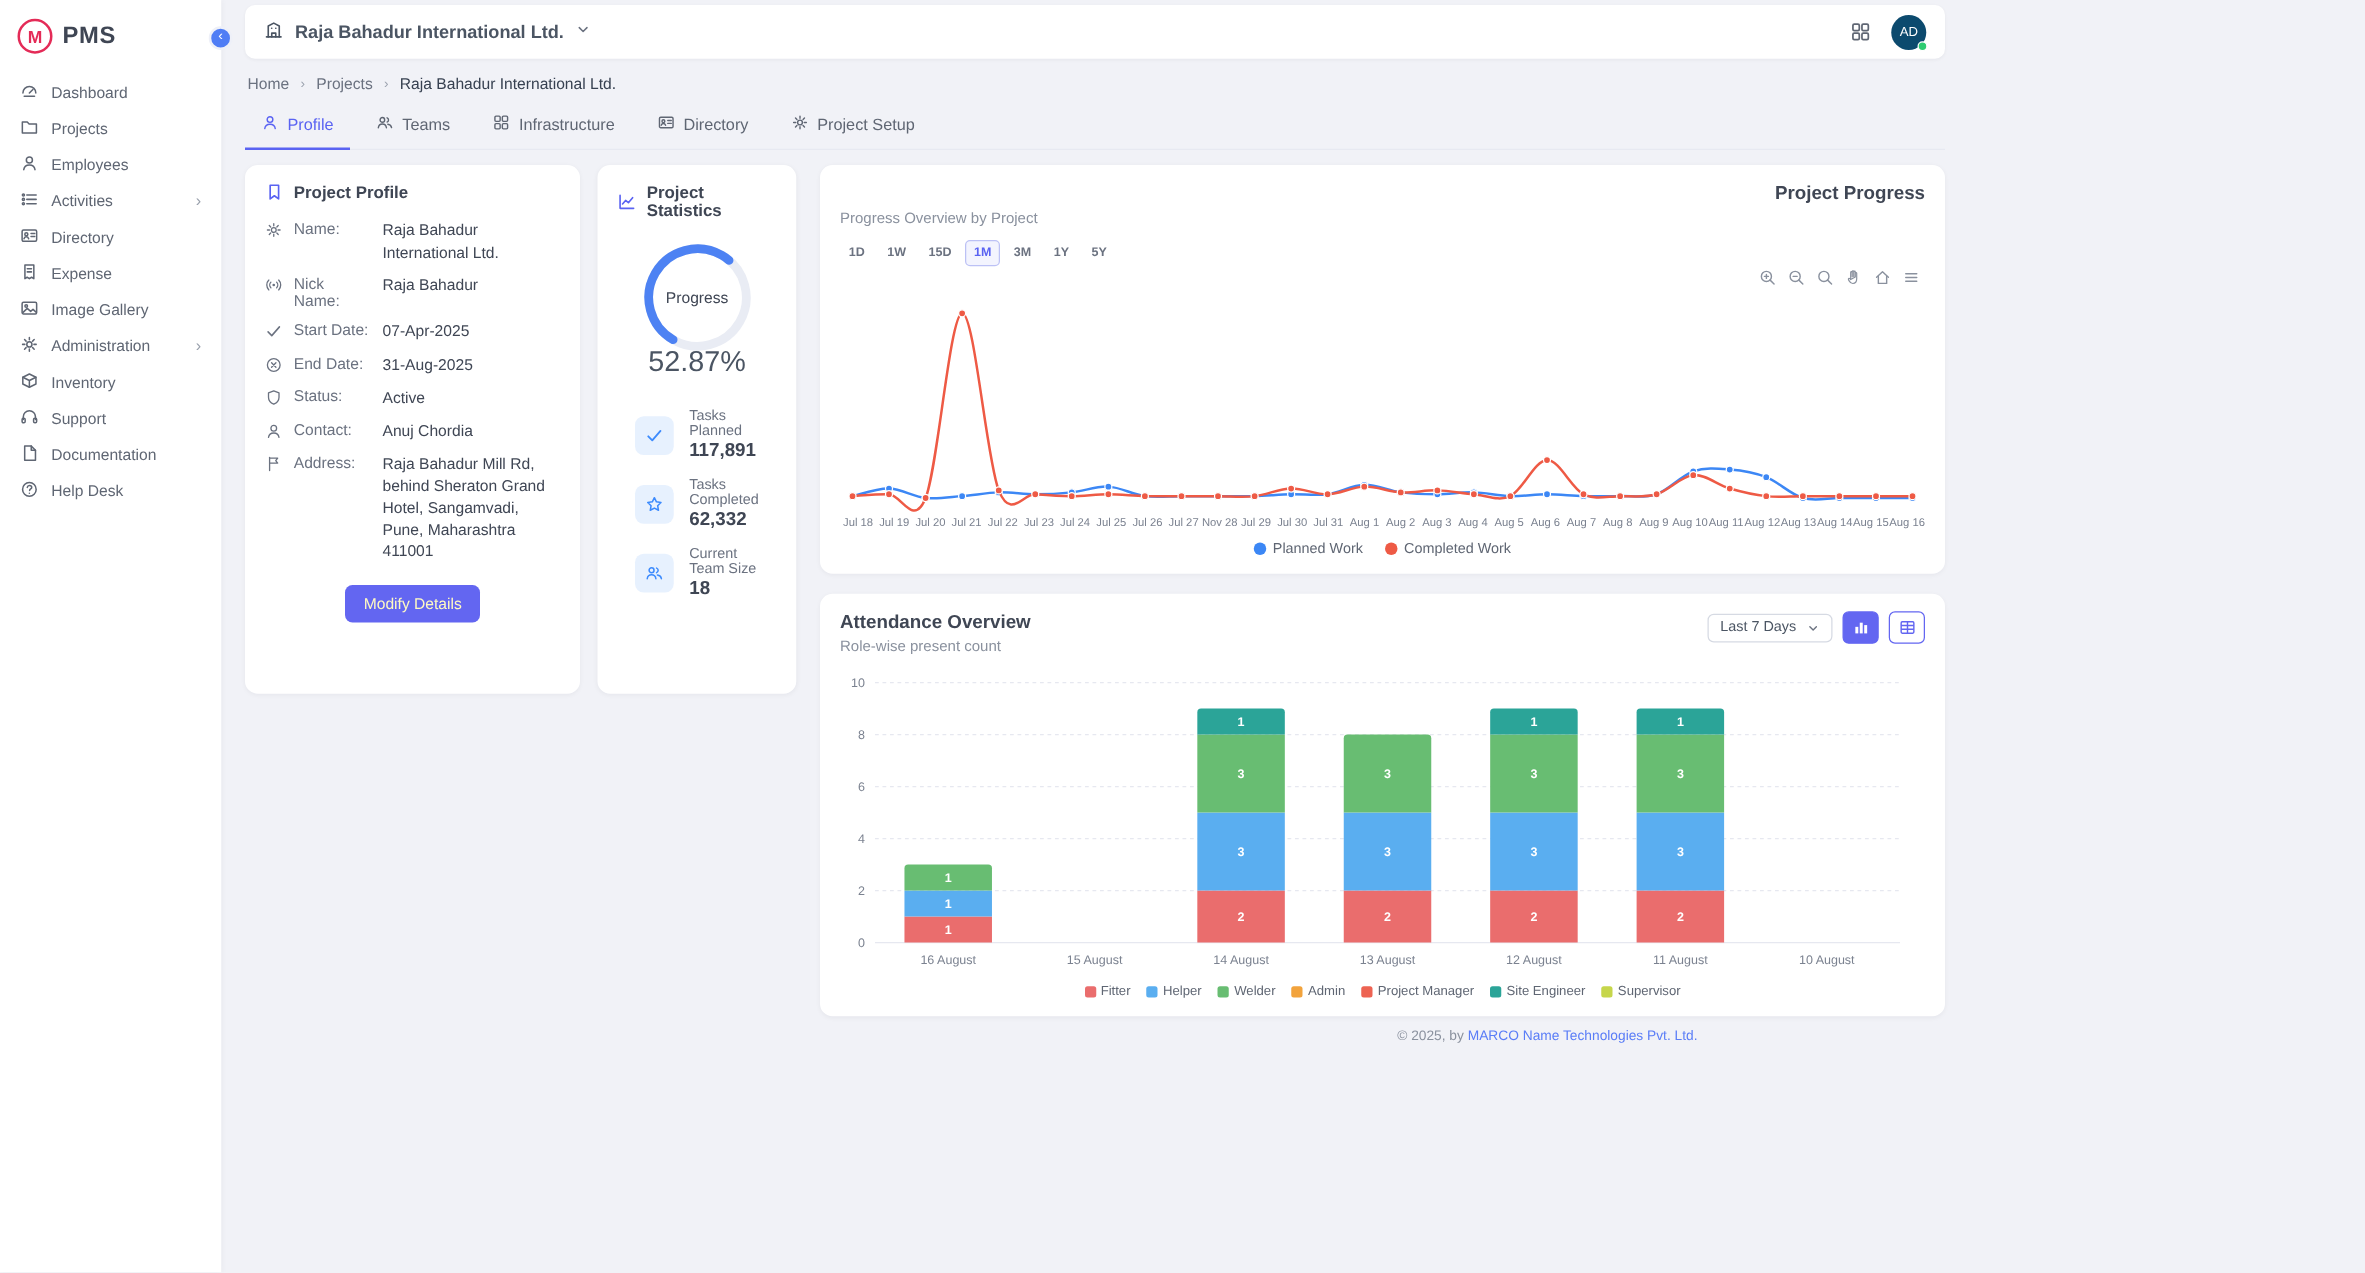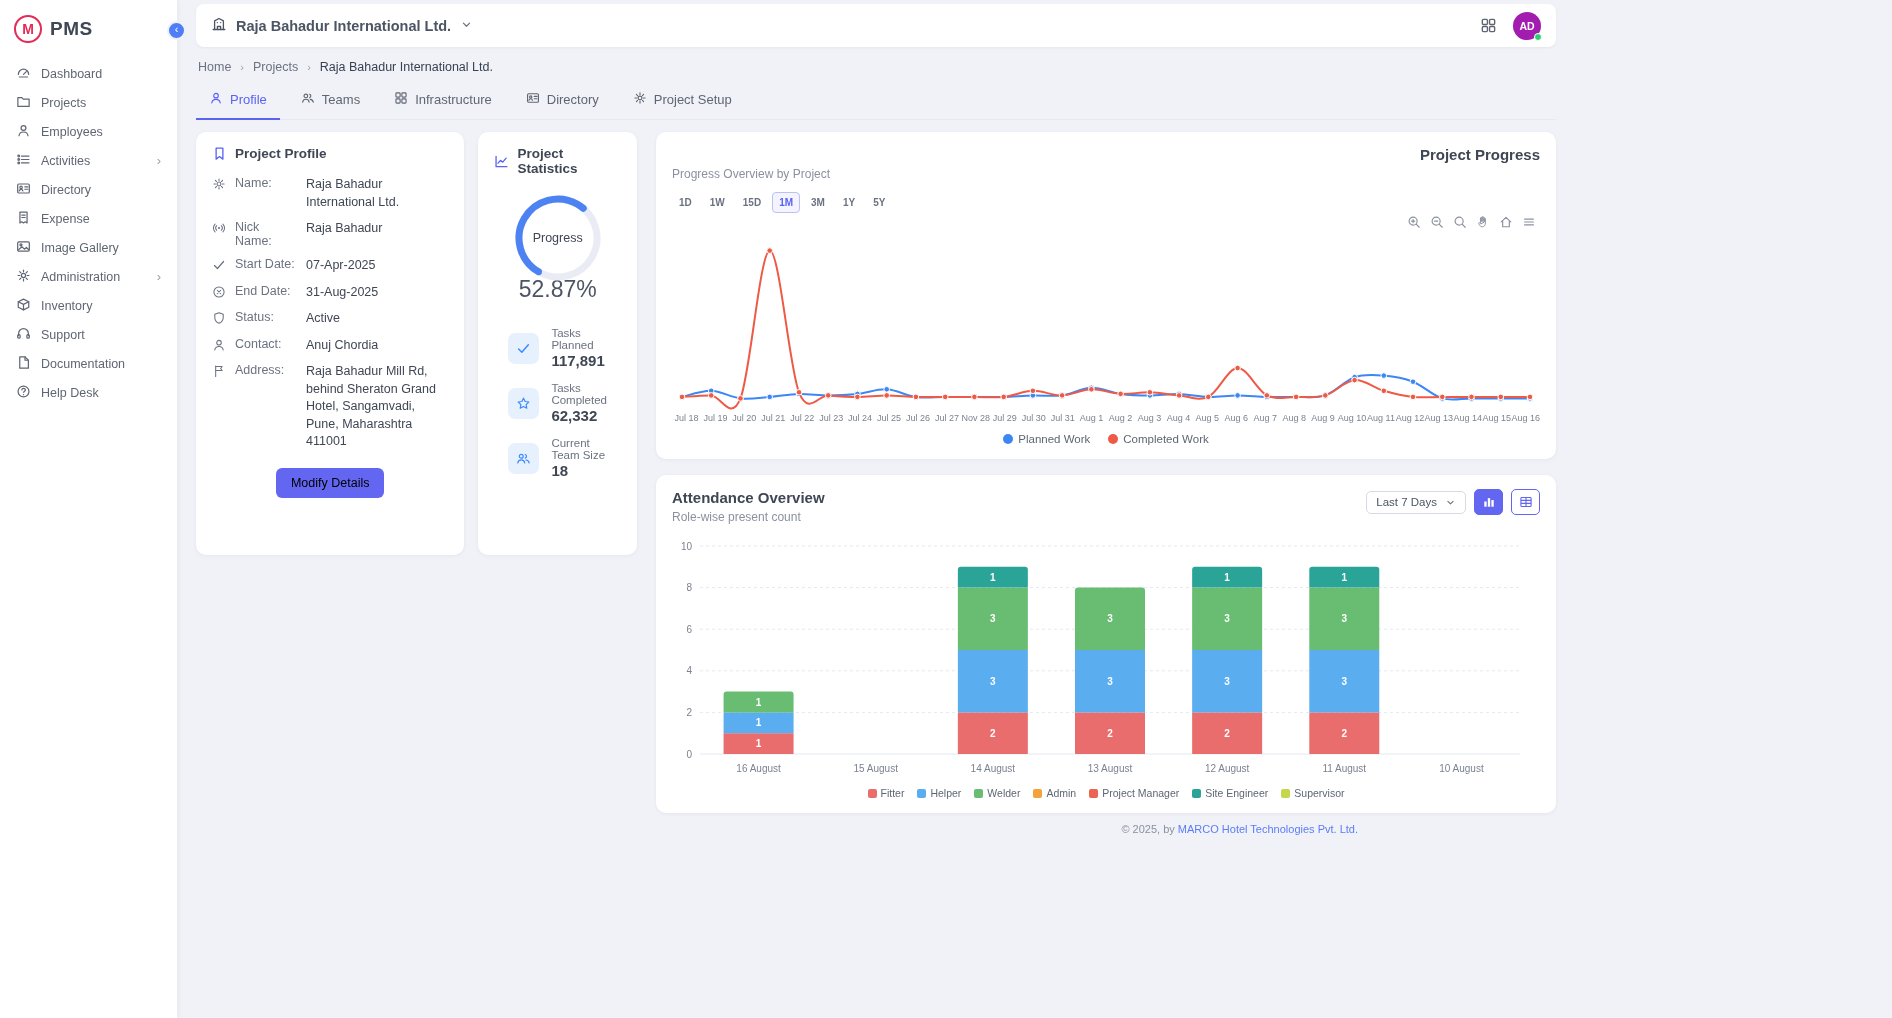--- a/index.html
+++ b/index.html
@@ -19,21 +19,21 @@
   .nav-chevron { color:#9aa1ad; font-size:13px; line-height:1; }
 
   
   .main { flex:1; padding:4px 0 0 19px; }
   .container { width:1360px; }
   .header-card { background:#fff; border-radius:8px; height:43px; display:flex; align-items:center; justify-content:space-between; padding:0 15px; box-shadow:0 1px 3px rgba(15,23,42,.05); }
   .header-left { display:flex; align-items:center; gap:9px; font-size:14.5px; font-weight:600; color:#4b5563; cursor:pointer; }
   .header-left .chev { color:#6b7280; }
   .header-right { display:flex; align-items:center; gap:16px; }
   .icon-btn { color:#5f6673; cursor:pointer; display:flex; }
-  .avatar { width:28px; height:28px; border-radius:50%; background:#a21caf; color:#fff; font-size:10.5px; font-weight:700; display:flex; align-items:center; justify-content:center; position:relative; cursor:pointer; }
+  .avatar { width:28px; height:28px; border-radius:50%; background:#0c4a6e; color:#fff; font-size:10.5px; font-weight:400; display:flex; align-items:center; justify-content:center; position:relative; cursor:pointer; }
   .avatar-dot { position:absolute; right:-1px; bottom:-1px; width:8px; height:8px; border-radius:50%; background:#2ecc71; border:1.5px solid #fff; }
 
   .breadcrumb { display:flex; align-items:center; gap:9px; font-size:12.5px; color:#6b7280; padding:13px 2px 9px; }
   .breadcrumb .sep { color:#9ca3af; font-size:11px; }
   .breadcrumb .crumb { cursor:pointer; }
   .breadcrumb .current { color:#374151; }
 
   .tabs { display:flex; gap:8px; border-bottom:1px solid #e7e9f1; }
   .tab { display:flex; align-items:center; gap:7px; padding:8px 13px 10px; font-size:13px; font-weight:500; color:#5f6673; cursor:pointer; border-bottom:2px solid transparent; margin-bottom:-1px; }
   .tab.active { color:#5a63f2; border-bottom-color:#5a63f2; }
@@ -44,21 +44,21 @@
   .card { background:#fff; border-radius:10px; box-shadow:0 1px 4px rgba(15,23,42,.05); padding:14px 16px; }
   .card-header { display:flex; align-items:center; gap:8px; font-size:13.5px; font-weight:bold; color:#3f4654; }
   .card-header .hd-icon { color:#5a63f2; display:flex; }
 
   
   .fields { margin-top:15px; display:flex; flex-direction:column; gap:9px; }
   .field-row { display:flex; gap:9px; font-size:12.5px; align-items:flex-start; }
   .f-icon { color:#6b7280; display:flex; margin-top:1px; }
   .f-label { width:62px; color:#6b7280; flex:none; }
   .f-value { color:#3f4654; flex:1; line-height:1.4; }
-  .btn-primary { display:block; margin:17px auto 6px; background:#6366f1; color:#000000; border:none; border-radius:6px; font-size:12.5px; font-weight:500; padding:8px 15px; cursor:pointer; font-family:inherit; }
+  .btn-primary { display:block; margin:17px auto 6px; background:#6366f1; color:#fef9c3; border:none; border-radius:6px; font-size:12.5px; font-weight:500; padding:8px 15px; cursor:pointer; font-family:inherit; }
 
   
   .gauge-wrap { display:flex; flex-direction:column; align-items:center; margin-top:16px; }
   .gauge { position:relative; width:92px; height:92px; }
   .gauge-label { position:absolute; inset:0; display:flex; align-items:center; justify-content:center; font-size:12.5px; color:#3f4654; }
   .gauge-pct { font-size:23px; color:#4b5563; margin-top:-8px; }
   .stats { margin-top:24px; display:flex; flex-direction:column; gap:13px; padding:0 14px 62px; }
   .stat-row { display:flex; align-items:center; gap:12px; }
   .stat-icon { width:31px; height:31px; border-radius:7px; background:#e7f1fe; color:#3d8bfd; display:flex; align-items:center; justify-content:center; flex:none; }
   .stat-label { font-size:11.5px; color:#6b7280; }
@@ -714,18 +714,18 @@
                     <span class="legend-sq" style="background: rgb(198, 214, 75);"></span>
                     <span>Supervisor</span>
                   </div>
                 </div>
             </div>
           </div>
         </div>
       </div>
 
       <div class="footer">
-        <span>© 2025, by </span><a>MARCO Hotel Technologies Pvt. Ltd.</a>
+        <span>© 2025, by </span><a>MARCO Name Technologies Pvt. Ltd.</a>
       </div>
 
     </div>
   </main>
 </div>
 
 </body></html>

